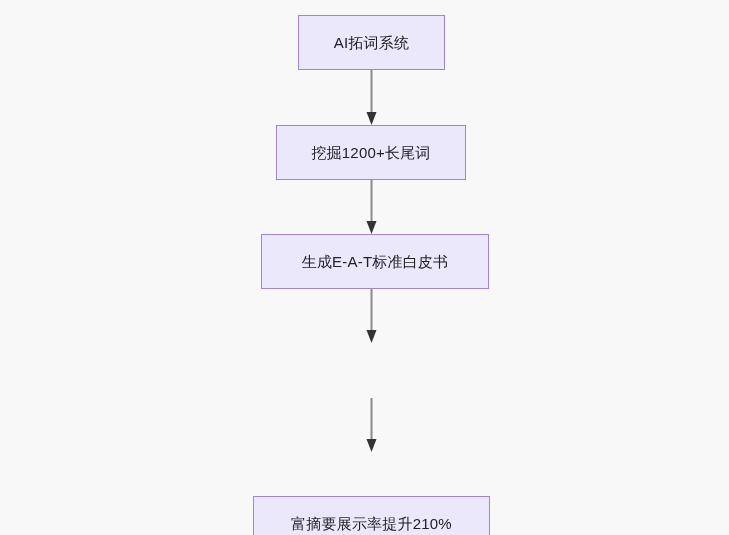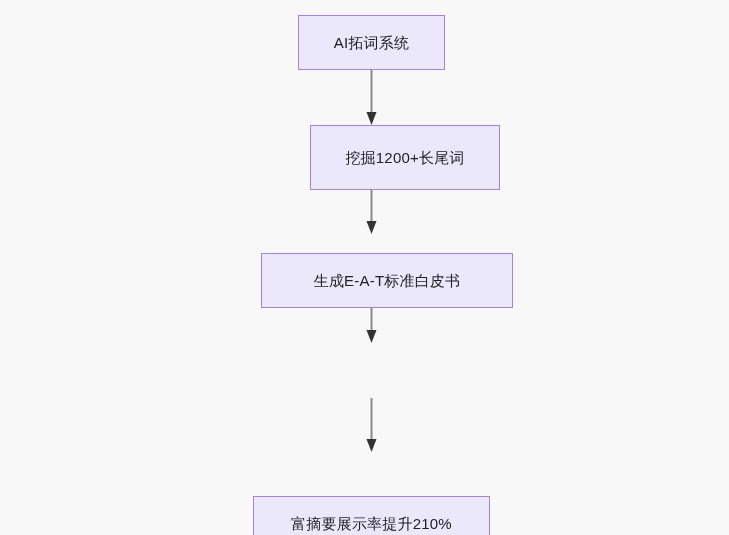--- a/index.html
+++ b/index.html
@@ -39,22 +39,22 @@
     z-index: 2;
   }
 
   .node-label {
     display: block;
     pointer-events: none;
   }
 
   
   .node-1 { left: 298px; top: 15px;  width: 147px; height: 55px; }
-  .node-2 { left: 276px; top: 125px; width: 190px; height: 65px; margin-left: 34px; }
-  .node-3 { left: 261px; top: 234px; width: 252px; height: 55px; margin-top: 19px; }
+  .node-2 { left: 276px; top: 125px; width: 190px; height: 55px; }
+  .node-3 { left: 261px; top: 234px; width: 228px; height: 55px; }
   .node-4 { left: 264px; top: 343px; width: 214px; height: 55px; }
   .node-5 { left: 253px; top: 452px; width: 237px; height: 55px; margin-top: 44px; }
 
   .connector {
     position: absolute;
     left: 0;
     top: 0;
     width: 729px;
     height: 535px;
     z-index: 1;

